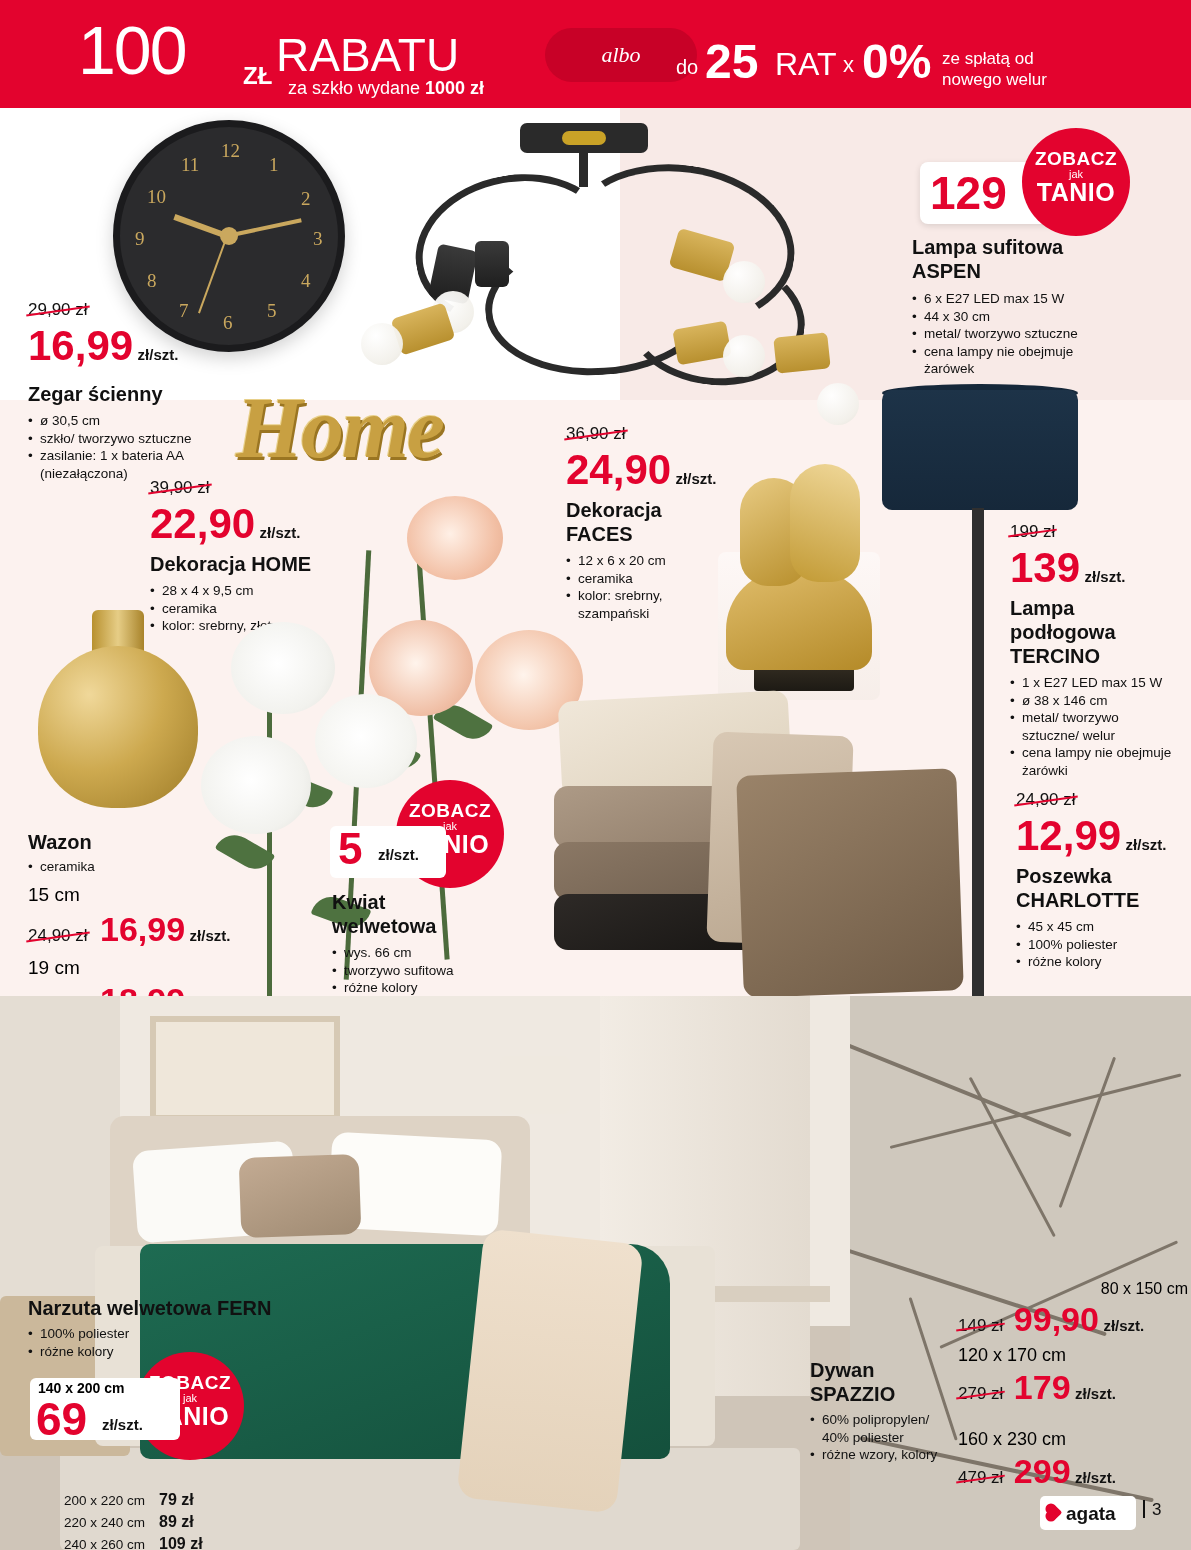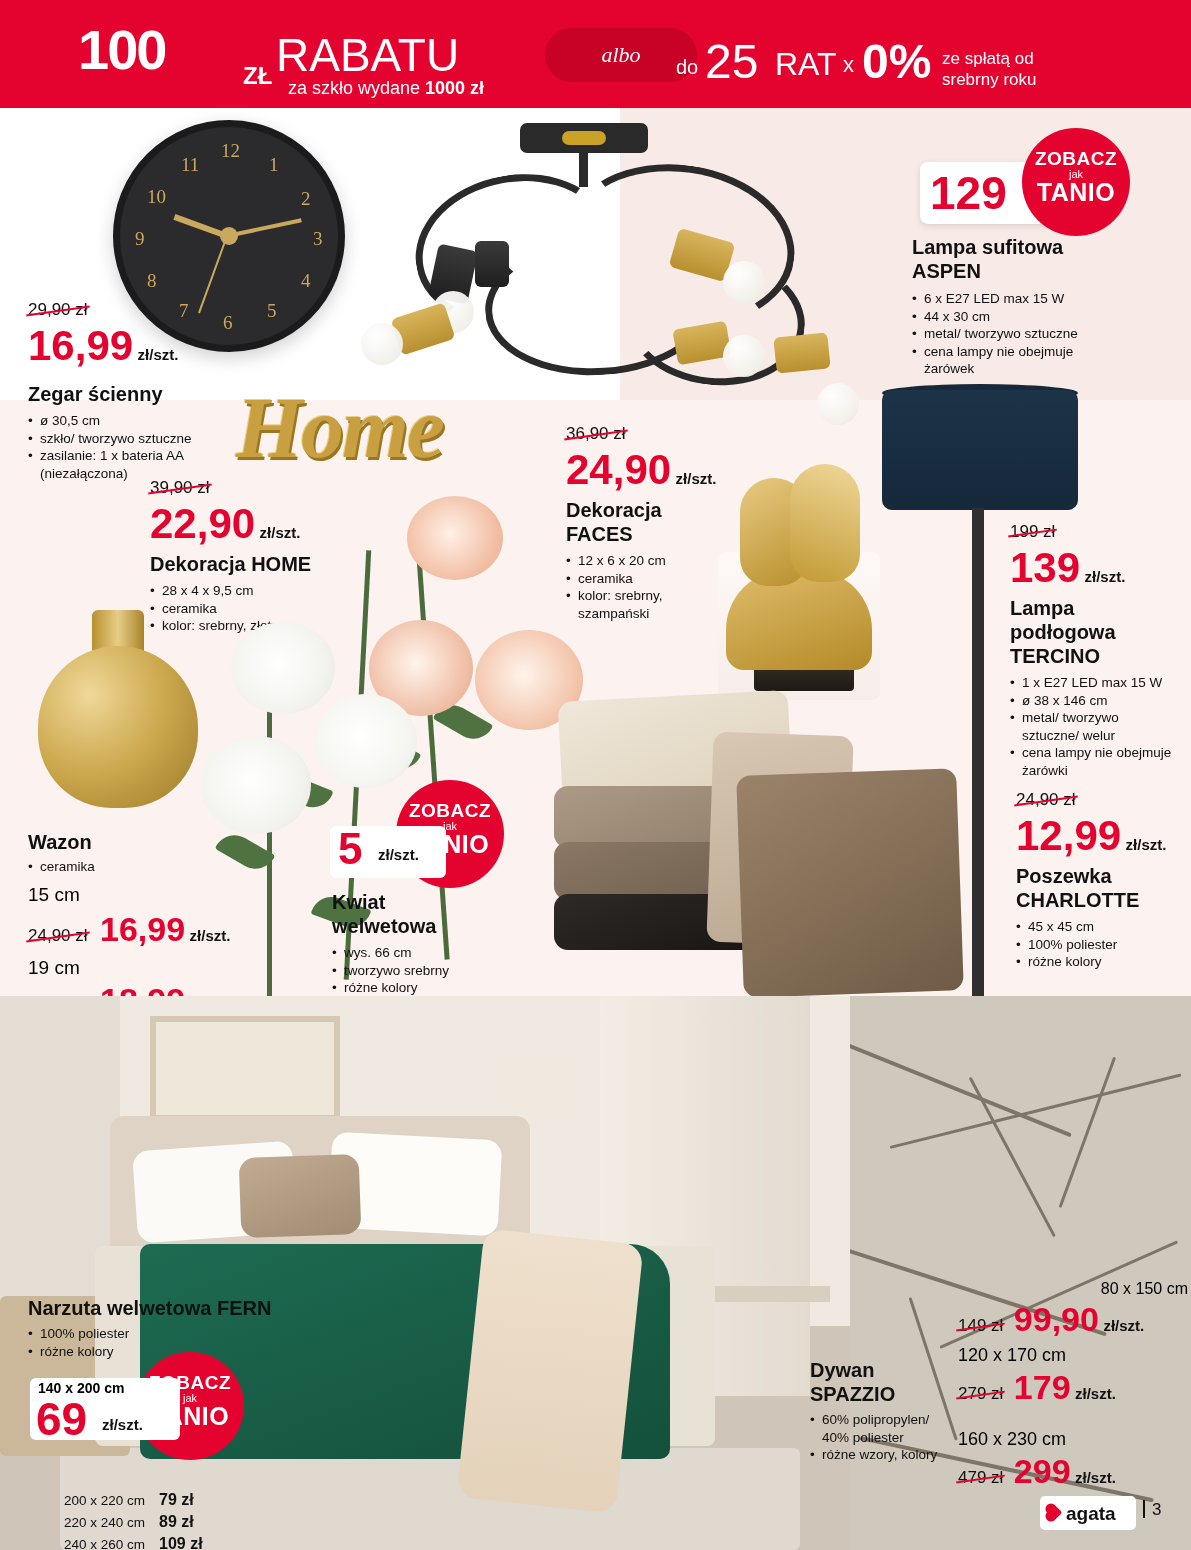--- a/index.html
+++ b/index.html
@@ -12,42 +12,42 @@
   }
   .page { position:relative; width:1191px; height:1550px; overflow:hidden; }
 
   
   .banner {
     position:absolute; left:0; top:0; width:1191px; height:108px;
     background:#e3032e; color:#fff;
   }
   .banner .b100 {
     position:absolute; left:78px; top:8px;
-    font-size:56px; font-weight:bold; letter-spacing:-2px; line-height:84px;
+    font-size:68px; font-weight:normal; letter-spacing:-2px; line-height:84px;
   }
   .banner .bzl {
     position:absolute; left:243px; top:62px; font-size:24px; font-weight:bold;
   }
   .banner .brabatu {
     position:absolute; left:276px; top:28px; font-size:46px; letter-spacing:0px;
   }
   .banner .bsub {
     position:absolute; left:288px; top:78px; font-size:18px;
   }
   .banner .bsub b { font-weight:bold; }
   .banner .albo {
     position:absolute; left:545px; top:28px; width:152px; height:54px;
     background:#c80127; border-radius:27px;
   }
   .banner .albo span {
     position:absolute; left:0; top:14px; width:152px; text-align:center;
     font-size:22px; font-style:italic; font-family:"Liberation Serif", serif;
   }
   .banner .bdo { position:absolute; left:676px; top:56px; font-size:20px; }
-  .banner .b25 { position:absolute; left:705px; top:34px; font-size:48px; font-weight:normal; }
+  .banner .b25 { position:absolute; left:705px; top:34px; font-size:48px; font-weight:bold; }
   .banner .brat { position:absolute; left:775px; top:46px; font-size:32px; }
   .banner .bx { position:absolute; left:843px; top:52px; font-size:22px; }
   .banner .b0 { position:absolute; left:862px; top:34px; font-size:48px; font-weight:bold; }
   .banner .bze { position:absolute; left:942px; top:48px; font-size:17px; line-height:21px; }
 
   
   .bg-blush {
     position:absolute; left:0; top:108px; width:1191px; height:888px;
     background:#fbf3f1;
   }
@@ -257,21 +257,21 @@
     </div>
     <div class="albo">
       <span>albo</span>
     </div>
     <div class="bdo">do</div>
     <div class="b25">25</div>
     <div class="brat">RAT</div>
     <div class="bx">x</div>
     <div class="b0">0%</div>
     <div class="bze" style="white-space:pre-line;"><span>ze spłatą od
-srebrny roku</span></div>
+nowego welur</span></div>
   </div>
 
   <div class="clock-wrap">
     <div class="clock-face"></div>
     <div class="clock-num" style="left:108px; top:20px;">12</div>
     <div class="clock-num" style="left:156px; top:34px;">1</div>
     <div class="clock-num" style="left:188px; top:68px;">2</div>
     <div class="clock-num" style="left:200px; top:108px;">3</div>
     <div class="clock-num" style="left:188px; top:150px;">4</div>
     <div class="clock-num" style="left:154px; top:180px;">5</div>
@@ -468,21 +468,21 @@
   </div>
   <div style="position:absolute; left:330px; top:826px; width:116px; height:52px; background:#fff; border-radius:6px;">
     <span class="new-price" style="position:absolute; left:8px; top:-2px; font-size:44px;">5</span>
     <span class="unit" style="position:absolute; left:48px; top:20px;">zł/szt.</span>
   </div>
   <div class="pricebox" style="left:332px; top:890px; width:220px;">
     <div class="prod-title" style="white-space:pre-line;">Kwiat
 welwetowa</div>
     <ul class="bullets" style="margin-top:6px;">
       <li>wys. 66 cm</li>
-      <li>tworzywo srebrny</li>
+      <li>tworzywo sufitowa</li>
       <li>różne kolory</li>
     </ul>
   </div>
 
   <div class="pillows">
     <div class="pil" style="left:20px; top:6px; width:230px; height:96px; background:linear-gradient(160deg,#f0e7d9,#ded2bd); transform:rotate(-3deg);"></div>
     <div class="pil" style="left:14px; top:96px; width:240px; height:62px; background:linear-gradient(160deg,#ad9a86,#8e7b68);"></div>
     <div class="pil" style="left:14px; top:152px; width:240px; height:58px; background:linear-gradient(160deg,#8b7865,#6d5d4d);"></div>
     <div class="pil" style="left:14px; top:204px; width:240px; height:56px; background:linear-gradient(160deg,#2e2a27,#161412);"></div>
     <div class="pil" style="left:170px; top:44px; width:140px; height:210px; background:linear-gradient(160deg,#d8c8b4,#b9a68f); transform:rotate(2deg);"></div>

